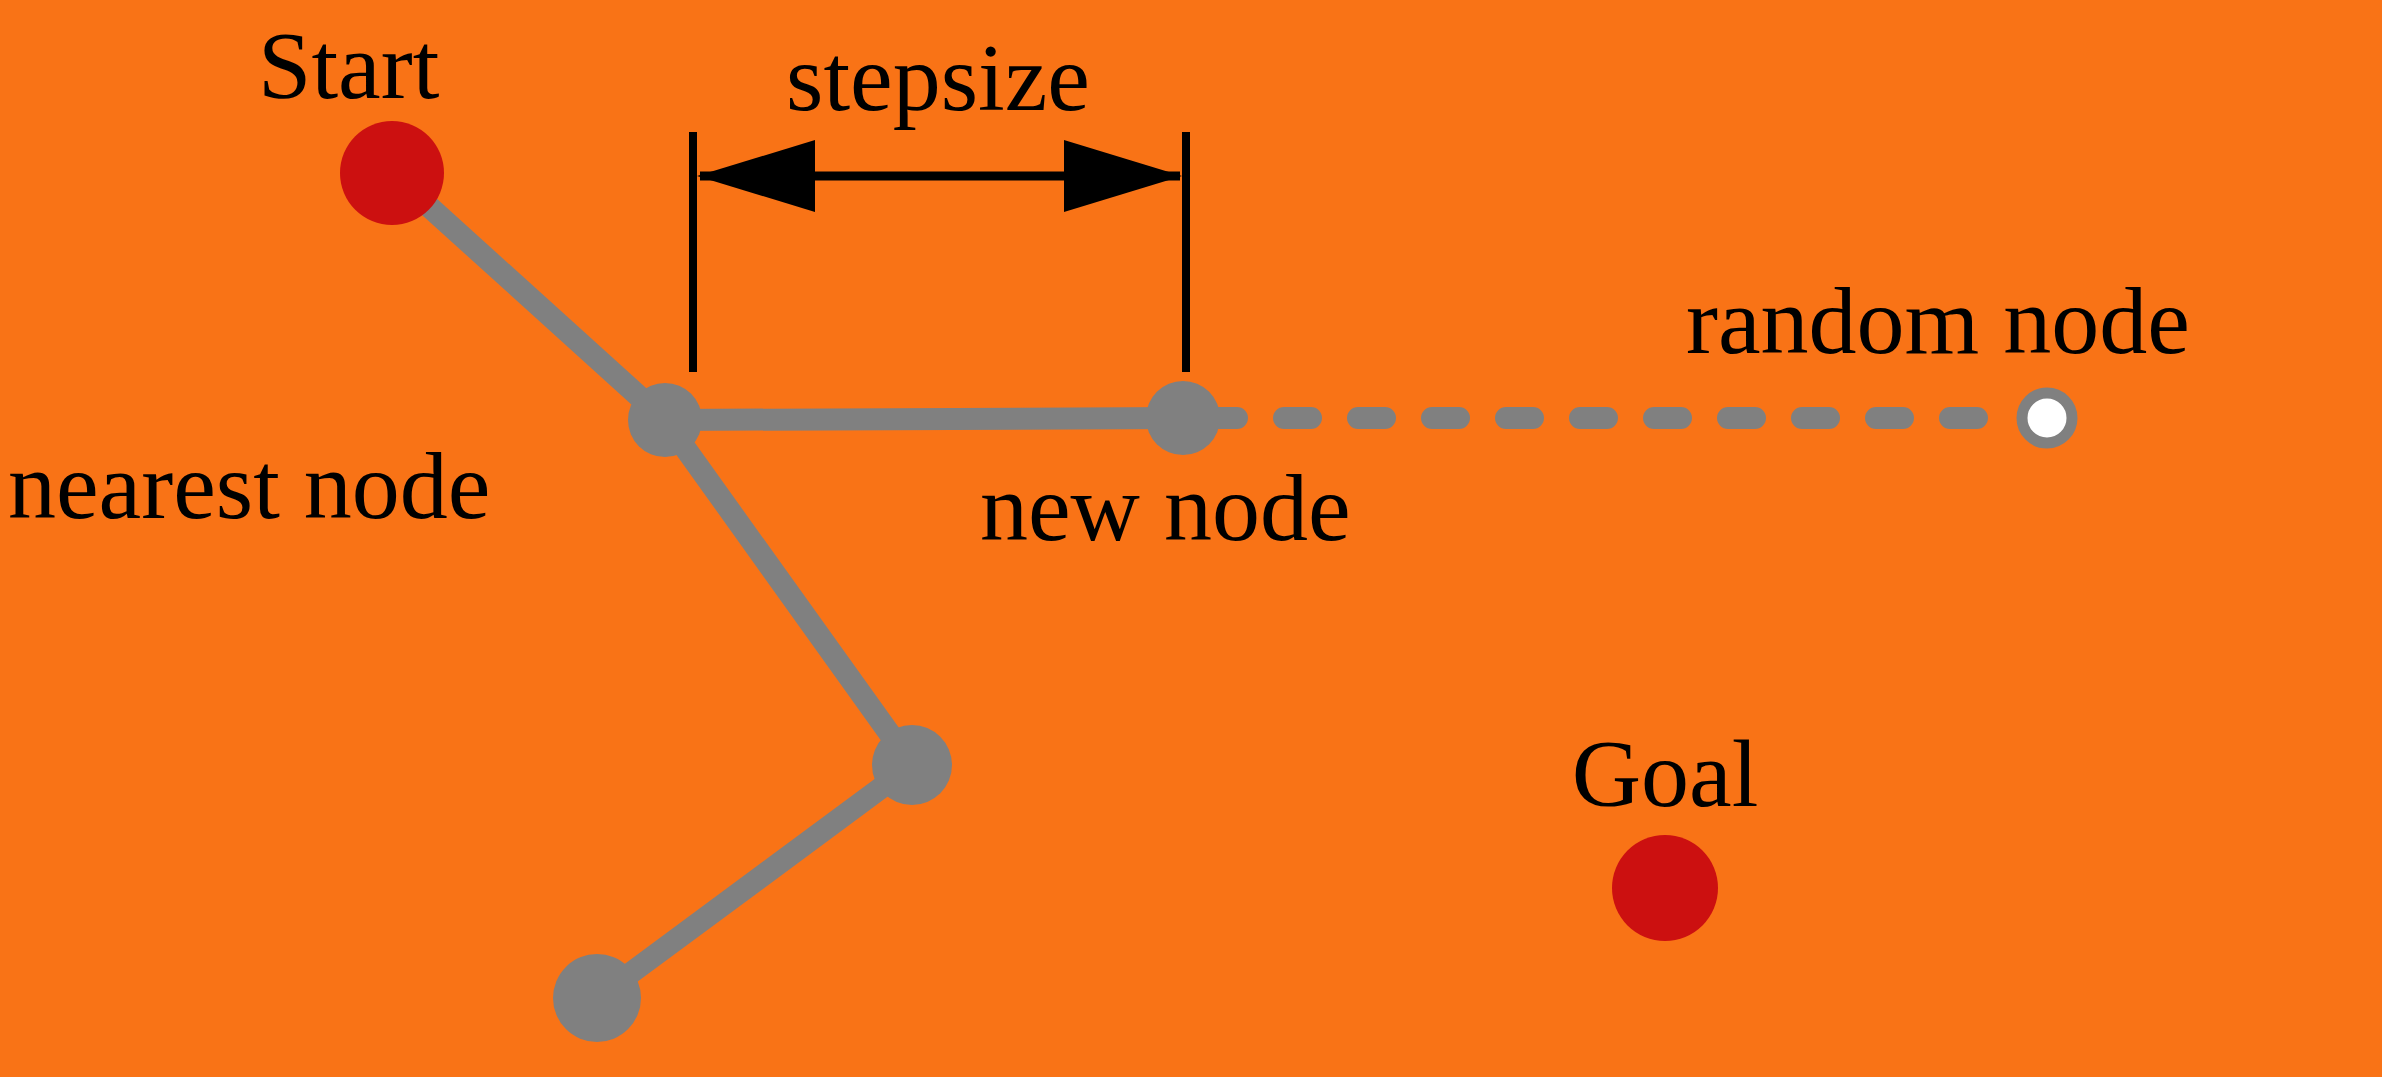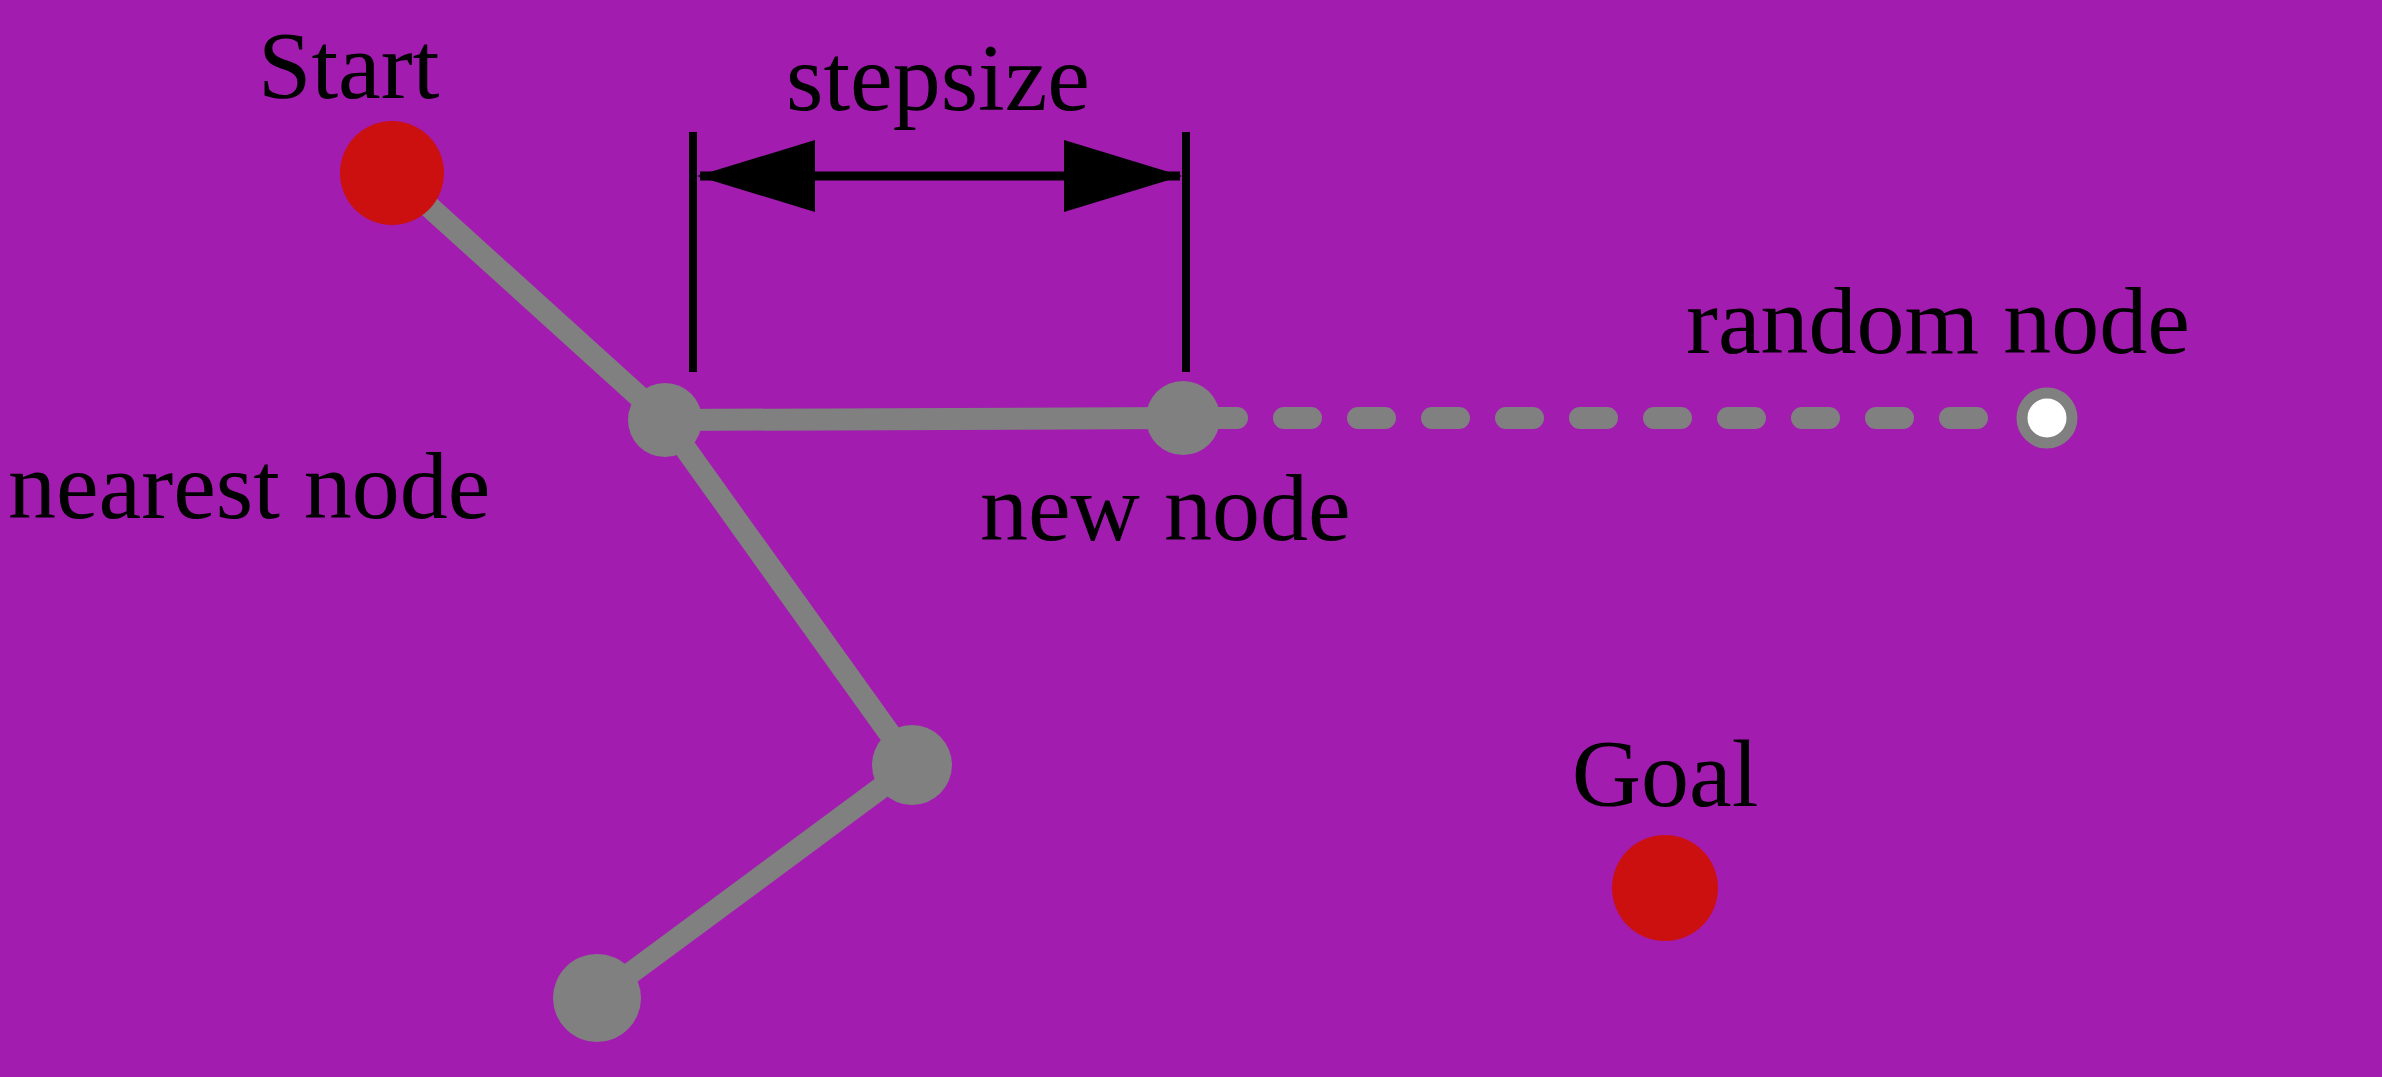--- a/index.html
+++ b/index.html
@@ -4,21 +4,21 @@
 <style>
   html, body {
     margin: 0;
     padding: 0;
     background: #ffffff;
   }
   #canvas-wrap {
     position: relative;
     width: 2382px;
     height: 1077px;
-    background: #a21caf;
+    background: #f97316;
     overflow: hidden;
     font-family: "Liberation Serif", "DejaVu Serif", serif;
   }
   #diagram-svg {
     position: absolute;
     left: 0;
     top: 0;
     width: 2382px;
     height: 1077px;
     display: block;

